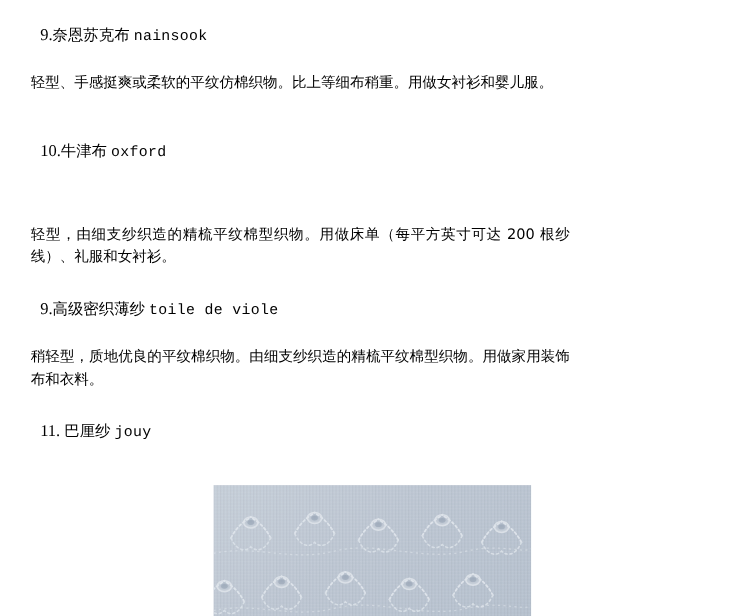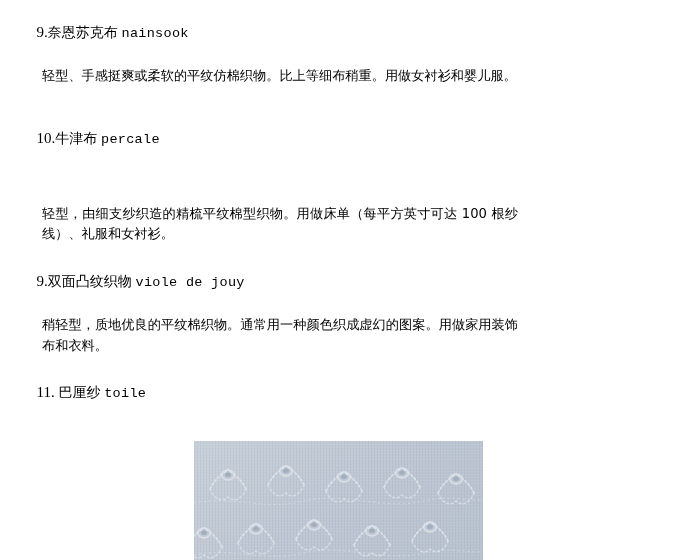--- a/index.html
+++ b/index.html
@@ -42,21 +42,21 @@
   .en {
     font-family: "Liberation Mono", monospace;
     font-size: 13.5px;
     letter-spacing: 0.3px;
   }
   .desc {
     font-family: "DejaVu Sans", sans-serif;
     font-size: 13.2px;
     line-height: 1.55;
     margin: 0;
-    padding-left: 42px;
+    padding-left: 28px;
     padding-right: 26px;
     text-align: justify;
     text-justify: inter-ideograph;
   }
   .gap-lg { height: 20px; }
   .gap-md { height: 11px; }
   .gap-sm { height: 4px; }
   .figure-wrap {
     margin-top: 16px;
     padding-left: 194px;
@@ -77,45 +77,45 @@
     <div class="term-line">
       <span class="num">9.</span><span class="cn">奈恩苏克布</span> <span class="en">nainsook</span>
     </div>
     <div class="desc">轻型、手感挺爽或柔软的平纹仿棉织物。比上等细布稍重。用做女衬衫和婴儿服。</div>
   </div>
 
   <div class="gap-lg"></div>
 
   <div class="entry">
     <div class="term-line">
-      <span class="num">10.</span><span class="cn">牛津布</span> <span class="en">percale</span>
+      <span class="num">10.</span><span class="cn">牛津布</span> <span class="en">oxford</span>
     </div>
   </div>
 
   <div class="gap-lg"></div>
   <div class="gap-md"></div>
 
   <div class="entry">
-    <div class="desc">轻型，由细支纱织造的精梳平纹棉型织物。用做床单（每平方英寸可达 100 根纱线）、礼服和女衬衫。</div>
+    <div class="desc">轻型，由细支纱织造的精梳平纹棉型织物。用做床单（每平方英寸可达 200 根纱线）、礼服和女衬衫。</div>
   </div>
 
   <div class="gap-sm"></div>
 
   <div class="entry">
     <div class="term-line">
-      <span class="num">9.</span><span class="cn">双面凸纹织物</span> <span class="en">viole de jouy</span>
+      <span class="num">9.</span><span class="cn">高级密织薄纱</span> <span class="en">toile de viole</span>
     </div>
-    <div class="desc">稍轻型，质地优良的平纹棉织物。通常用一种颜色织成虚幻的图案。用做家用装饰布和衣料。</div>
+    <div class="desc">稍轻型，质地优良的平纹棉织物。由细支纱织造的精梳平纹棉型织物。用做家用装饰布和衣料。</div>
   </div>
 
   <div class="gap-sm"></div>
 
   <div class="entry">
     <div class="term-line">
-      <span class="num">11.</span> <span class="cn">巴厘纱</span> <span class="en">toile</span>
+      <span class="num">11.</span> <span class="cn">巴厘纱</span> <span class="en">jouy</span>
     </div>
   </div>
 
   <div class="figure-wrap">
     <svg class="fabric-img" viewBox="0 0 289 222">
       <defs>
         <linearGradient id="cloth" x1="0" y1="0" x2="1" y2="1">
           <stop offset="0%" stop-color="#ccd4de"></stop>
           <stop offset="35%" stop-color="#c2cbd7"></stop>
           <stop offset="70%" stop-color="#bcc6d3"></stop>

